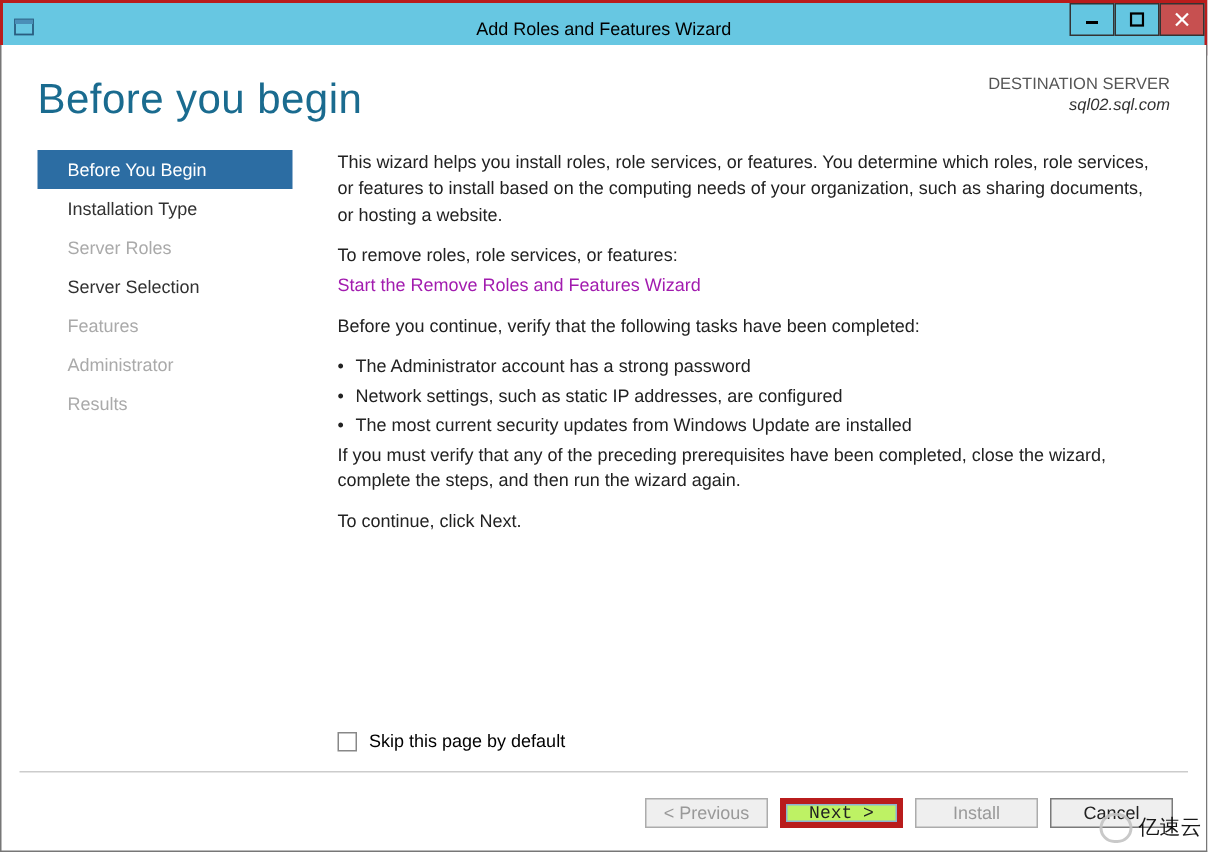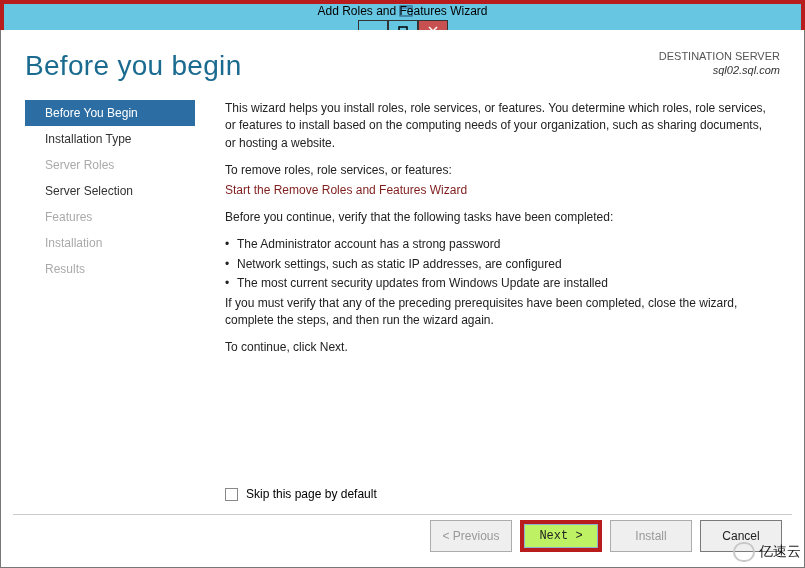--- a/index.html
+++ b/index.html
@@ -1,19 +1,19 @@
 <!DOCTYPE html>
 <html><head>
 <meta charset="utf-8">
 <style>
   * { box-sizing: border-box; margin: 0; padding: 0; font-family: "Segoe UI", Tahoma, sans-serif; }
   body { background: #fff; width: 805px; height: 568px; overflow: hidden; position: relative; }
 
   
-  .titlebar { height: 37px; background: #67c7e2; display: flex; align-items: center; justify-content: space-between; border: 4px solid #b91c1c; flex-direction: column; }
+  .titlebar { height: 37px; background: #67c7e2; display: flex; align-items: center; justify-content: space-between; border: 2px solid #b91c1c; }
   .titlebar-left { display:flex; align-items:center; padding-left:6px; gap:8px;}
   .titlebar-icon { width:16px; height:16px; display:inline-block; }
   .titlebar-title { font-size: 12px; color: #000; position:absolute; left:50%; transform:translateX(-50%);}
   .window-controls { display: flex; height:100%; }
   .win-btn { width: 30px; height:22px; border:1px solid #333; display:flex; align-items:center; justify-content:center; margin-top:0; background:#64c6e1; font-size:11px; font-weight:bold; cursor:default;}
   .win-btn.min{ background:#64c6e1;}
   .win-btn.max{ background:#64c6e1;}
   .win-btn.close { background:#c75050; color:#fff;}
 
   
@@ -26,32 +26,32 @@
   .dest-value { color:#333;font-style:italic;}
 
   .body-row { display:flex; gap: 0; }
   .sidebar { width: 170px; flex-shrink:0; }
   .sidebar-item { padding: 6px 0 6px 20px; font-size: 12px; color:#323232; cursor:default;}
   .sidebar-item.active { background:#2c6da3; color:#fff;}
   .sidebar-item.disabled { color:#aaaaaa;}
 
   .main { flex:1; padding-left: 30px; padding-right: 6px; font-size:12px; color:#222; line-height:1.45;}
   .main p { margin-bottom: 10px;}
-  .main .link { color:#7f1d1d; cursor:pointer;text-align:right;}
+  .main .link { color:#a21caf; cursor:pointer;text-align:right;}
   .main ul { list-style:none; }
   .main ul li { padding-left: 12px; position:relative; margin-bottom:2px;}
   .main ul li::before { content:"•"; position:absolute; left:0; color:#222;}
 
   .skip-row { position:absolute; left: 224px; bottom: 66px; display:flex; align-items:center; gap:8px; font-size:12px;}
   .checkbox { width:13px; height:13px; border:1px solid #888; display:inline-block; background:#fff;}
 
   .footer-rule { position:absolute; left:12px; right:12px; bottom:52px; height:1px; background:#ccc;}
 
   .button-row { position:absolute; right:22px; bottom:15px; display:flex; gap:8px;}
-  .btn { width:82px; height:32px; font-size:12px; background:#efefef; border:1px solid #acacac; color:#999; display:flex; align-items:center; justify-content:center; cursor:default;}
+  .btn { width:82px; height:20px; font-size:12px; background:#efefef; border:1px solid #acacac; color:#999; display:flex; align-items:center; justify-content:center; cursor:default;}
   .btn.primary { background:#bef264; box-shadow: inset 0 0 0 1px #8cb4d2; border:4px solid #b91c1c; color:#222;font-family:Liberation Mono, monospace;}
   .btn.cancel { color:#222; border:1px solid #7a7a7a;}
 
   .watermark { position:absolute; right:4px; bottom:6px; font-size:14px; color:#000000; opacity:0.9; display:flex; align-items:center; gap:4px; pointer-events:none;}
   .watermark-circle{ width:22px; height:20px; border:2px solid #c4c4c4; border-radius:10px; position:relative;}
 </style>
 </head>
 <body>
 
 <div class="titlebar">
@@ -94,21 +94,21 @@
     </div>
   </div>
 
   <div class="body-row">
     <div class="sidebar">
       <div class="sidebar-item active">Before You Begin</div>
       <div class="sidebar-item">Installation Type</div>
       <div class="sidebar-item disabled">Server Roles</div>
       <div class="sidebar-item">Server Selection</div>
       <div class="sidebar-item disabled">Features</div>
-      <div class="sidebar-item disabled">Installation</div>
+      <div class="sidebar-item disabled">Administrator</div>
       <div class="sidebar-item disabled">Results</div>
     </div>
 
     <div class="main">
       <p>This wizard helps you install roles, role services, or features. You determine which roles, role services, or features to install based on the computing needs of your organization, such as sharing documents, or hosting a website.</p>
       <p style="margin-bottom:2px;">To remove roles, role services, or features:</p>
       <p><span class="link">Start the Remove Roles and Features Wizard</span></p>
       <p>Before you continue, verify that the following tasks have been completed:</p>
       <ul>
         <li>The Administrator account has a strong password</li>

